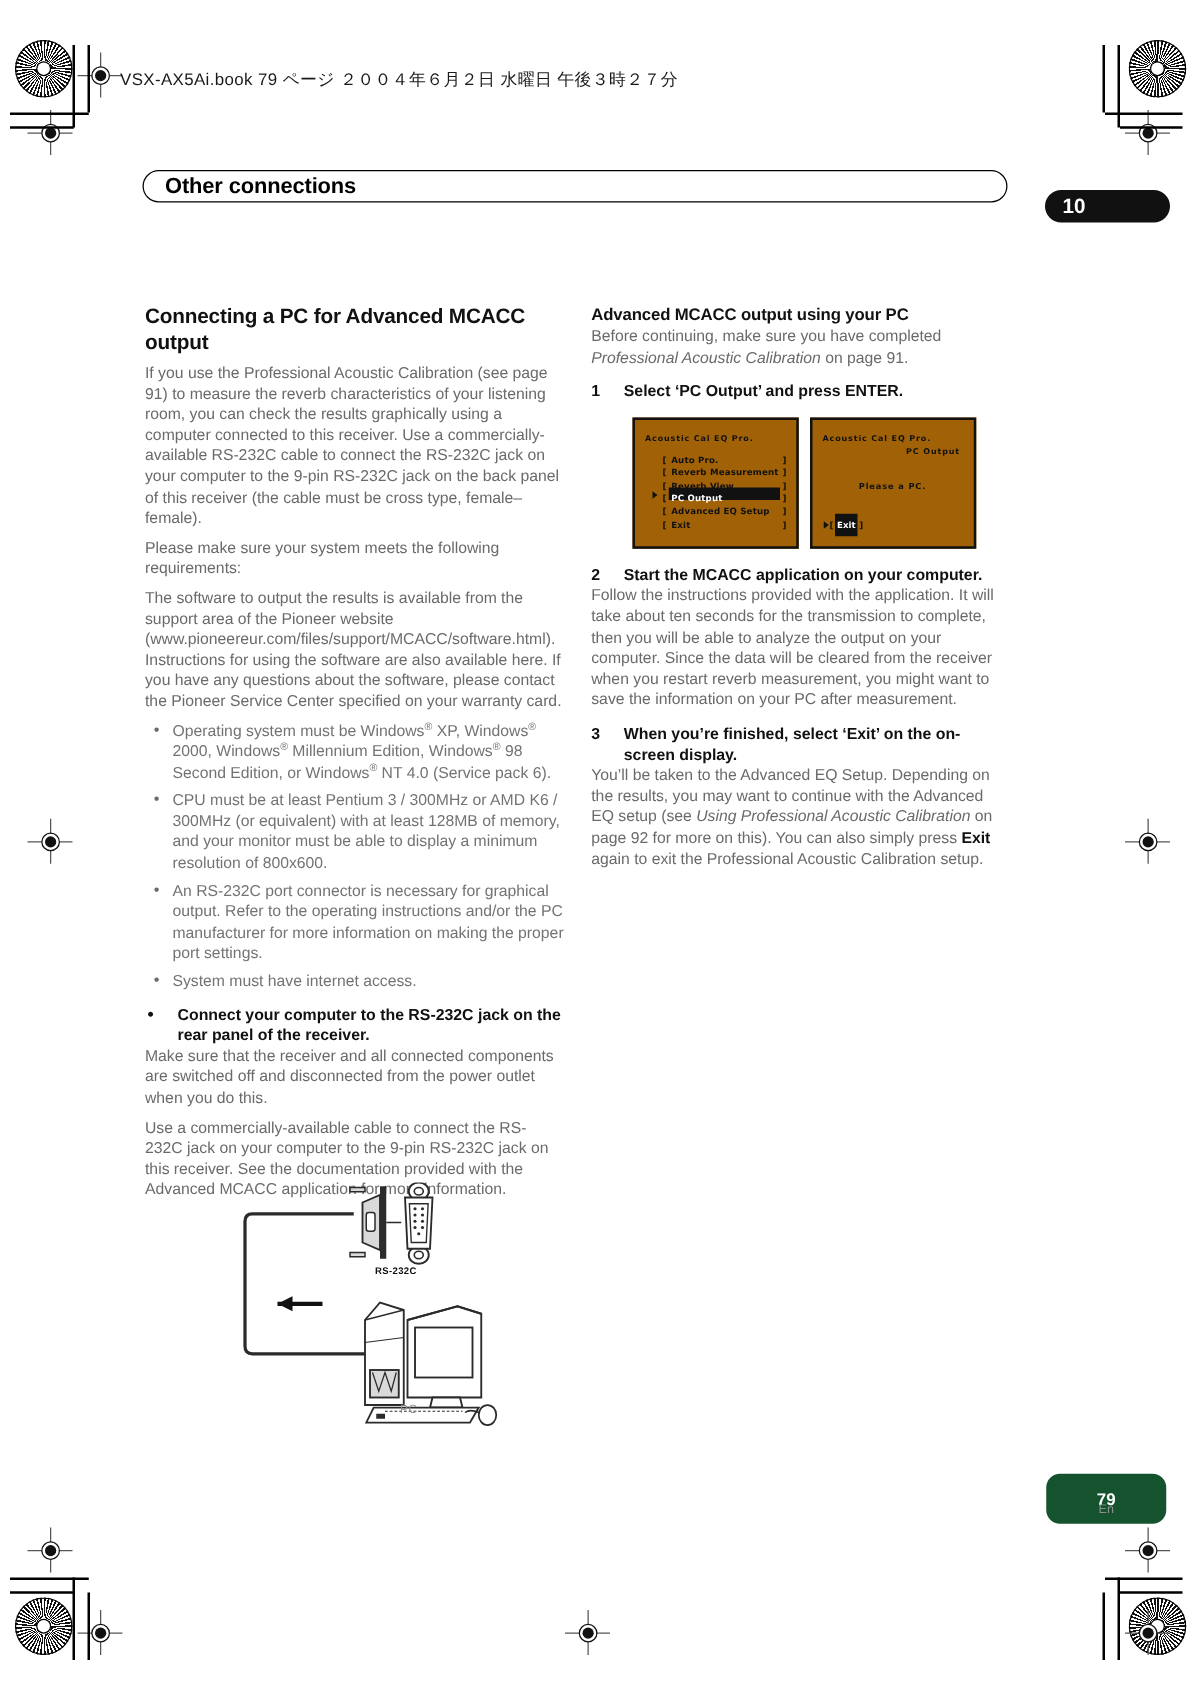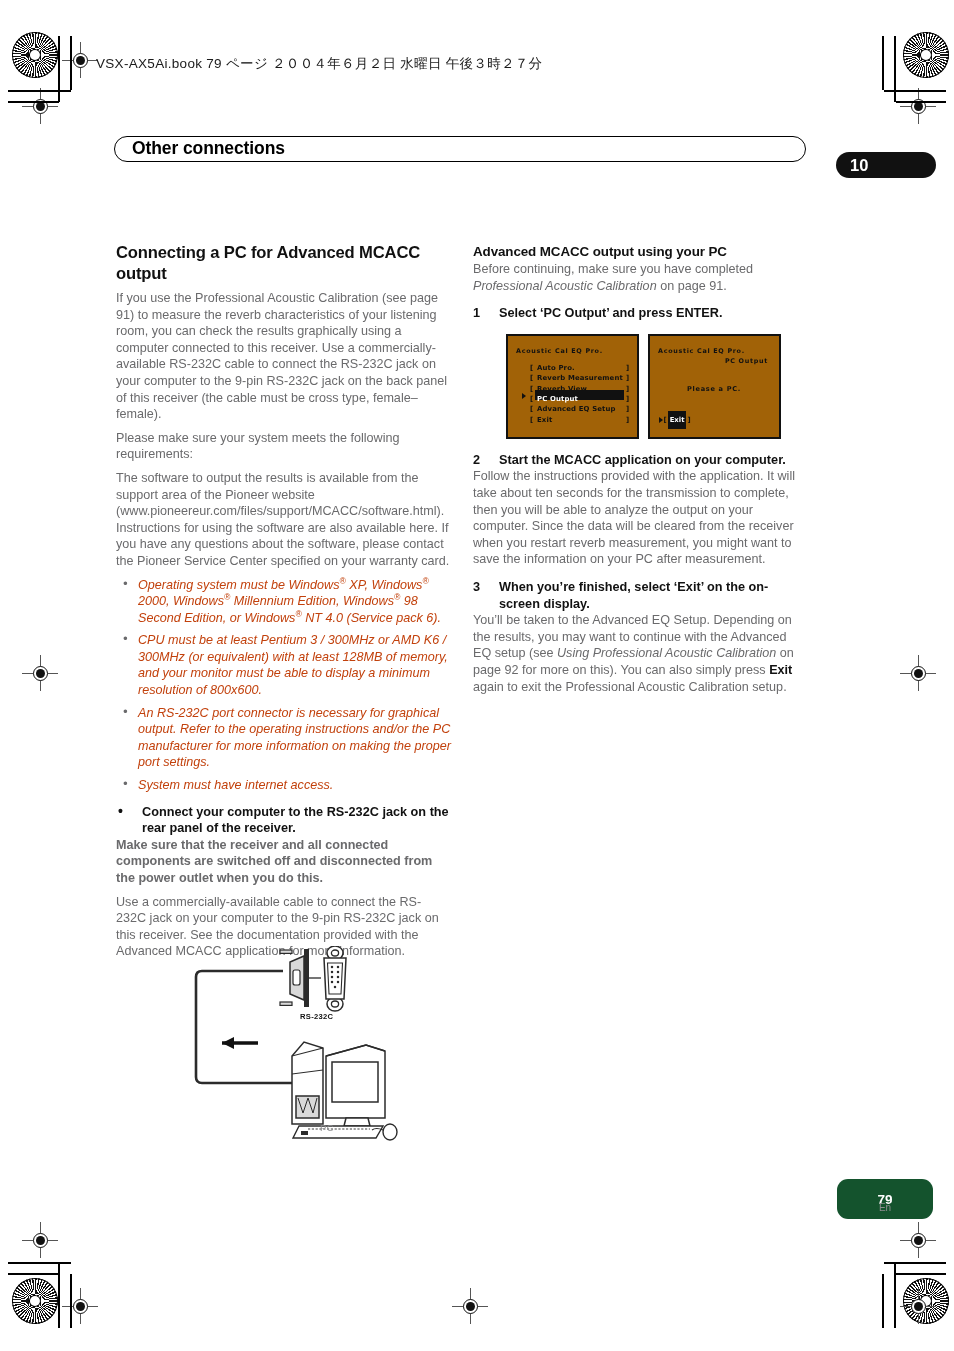--- a/index.html
+++ b/index.html
@@ -149,22 +149,21 @@
 
   ul.reqs {
     margin: 7px 0 0 0;
     padding: 0;
     list-style: none;
   }
   ul.reqs li {
     position: relative;
     padding-left: 22px;
     margin-bottom: 6px;
-    color: #c2410c;
-    font-style: italic;
+    color: #737373;
   }
   ul.reqs li::before {
     content: "\2022";
     position: absolute;
     left: 7px; top: -1px;
     font-size: 13px;
     color: #6a6a6c;
   }
   .boldbullet {
     position: relative;
@@ -437,21 +436,21 @@
 
   <ul class="reqs">
     <li><span>Operating system must be Windows<sup class="reg">®</sup> XP, Windows<sup class="reg">®</sup> 2000, Windows<sup class="reg">®</sup> Millennium Edition, Windows<sup class="reg">®</sup> 98 Second Edition, or Windows<sup class="reg">®</sup> NT 4.0 (Service pack 6).</span></li>
     <li><span>CPU must be at least Pentium 3 / 300MHz or AMD K6 / 300MHz (or equivalent) with at least 128MB of memory, and your monitor must be able to display a minimum resolution of 800x600.</span></li>
     <li><span>An RS-232C port connector is necessary for graphical output. Refer to the operating instructions and/or the PC manufacturer for more information on making the proper port settings.</span></li>
     <li><span>System must have internet access.</span></li>
   </ul>
 
   <div class="boldbullet">Connect your computer to the RS-232C jack on the rear panel of the receiver.</div>
 
-  <p class="body" style="margin-top:0;font-weight:bold;">Make sure that the receiver and all connected components are switched off and disconnected from the power outlet when you do this.</p>
+  <p class="body" style="margin-top:0;">Make sure that the receiver and all connected components are switched off and disconnected from the power outlet when you do this.</p>
   <p class="body">Use a commercially-available cable to connect the RS-232C jack on your computer to the 9-pin RS-232C jack on this receiver. See the documentation provided with the Advanced MCACC application for more information.</p>
 </div>
 
 <div class="col col-right">
 
   <h2 class="sub">Advanced MCACC output using your PC</h2>
 
   <p class="body">
     <span>Before continuing, make sure you have completed </span><i class="ital">Professional Acoustic Calibration</i><span> on page 91.</span>
   </p>

